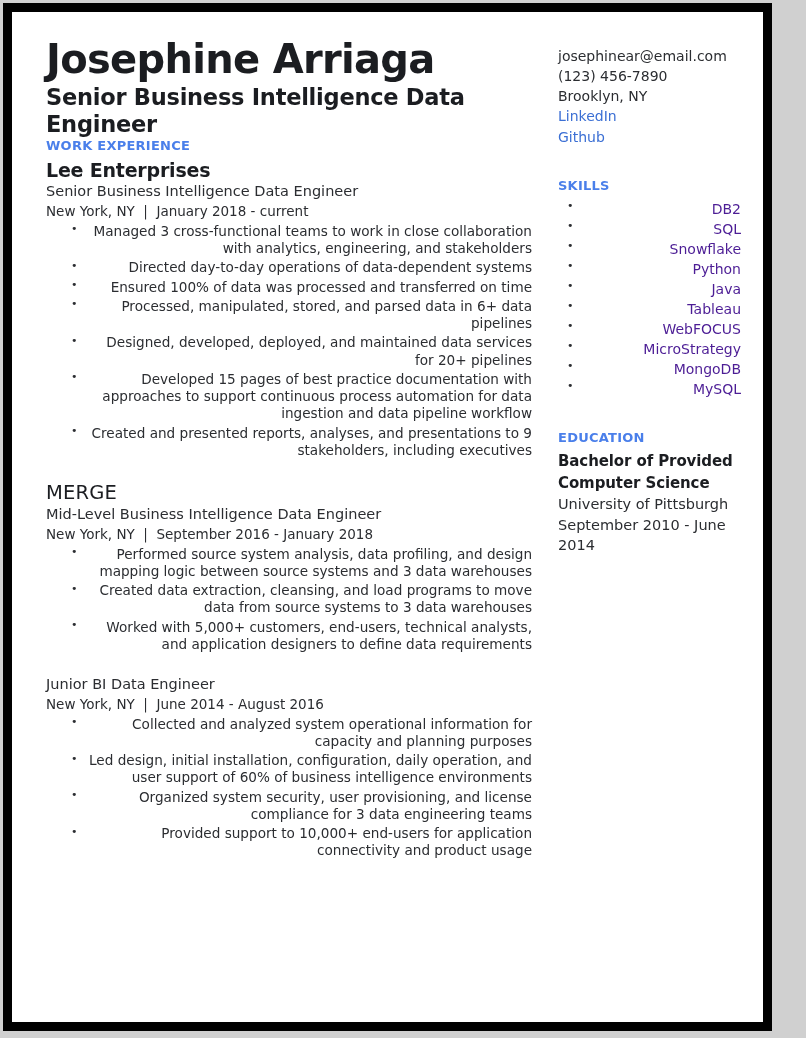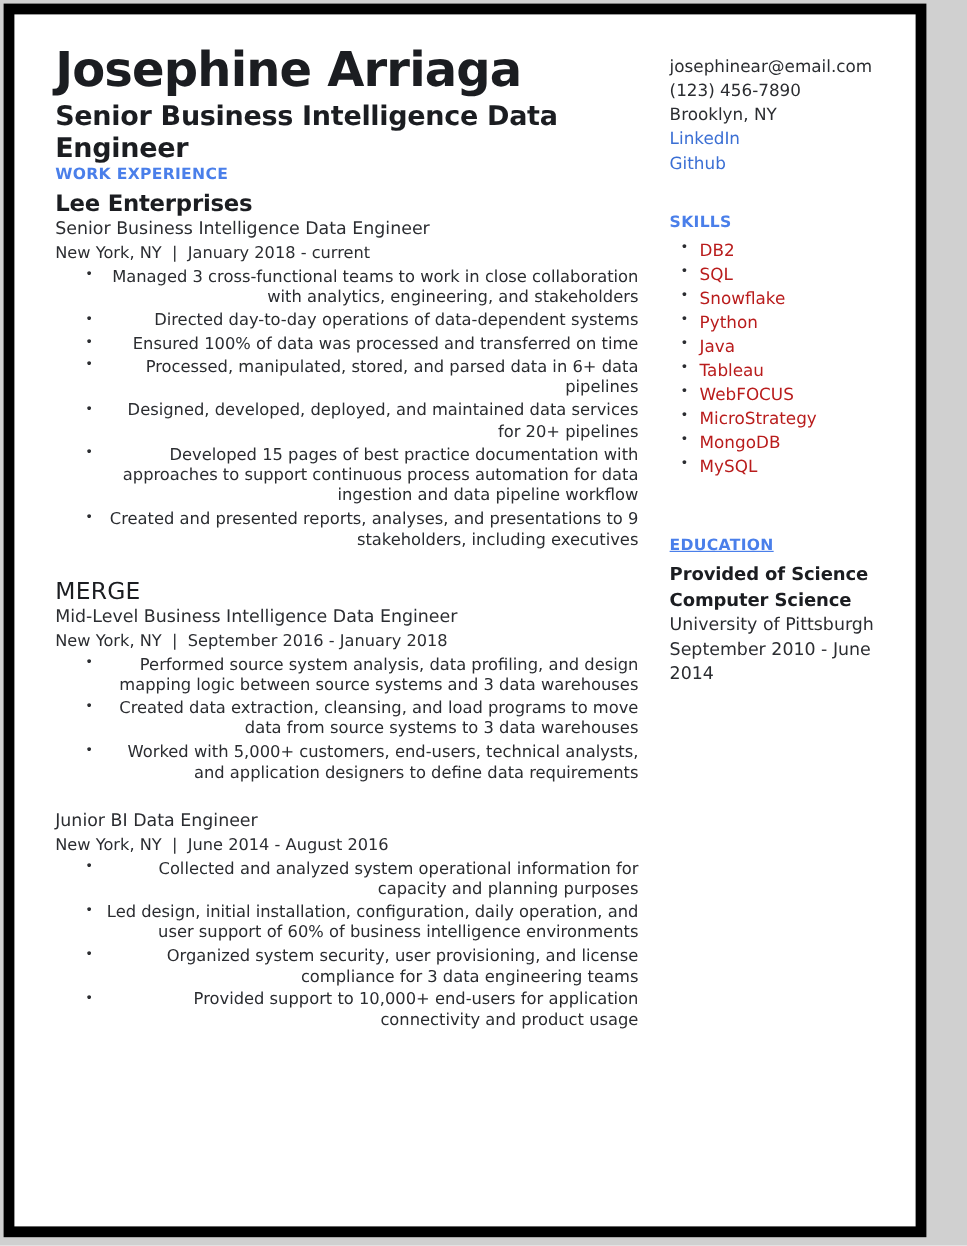--- a/index.html
+++ b/index.html
@@ -154,36 +154,36 @@
     margin-top: 31px;
   }
   ul.skills {
     list-style: none;
     margin: 0;
     padding: 0 0 0 9px;
   }
   ul.skills > li {
     position: relative;
     font-size: 14px;
-    color: #b91c1c;
+    color: #4c1d95;
     line-height: 1.43;
     padding-left: 16px;
+    text-align: right;
   }
   ul.skills > li::before {
     content: "\2022";
     position: absolute;
     left: 0;
     top: -0.5px;
     font-size: 11px;
     color: #2b2d31;
   }
 
   .edu-head {
-    margin-top: 48px;
-    text-decoration: underline;
+    margin-top: 31px;
   }
   .edu-degree {
     font-size: 15px;
     font-weight: bold;
     color: #1b1d21;
     line-height: 1.45;
     letter-spacing: -0.1px;
   }
   .edu-line {
     font-size: 14.5px;
@@ -259,20 +259,20 @@
           <li>Python</li>
           <li>Java</li>
           <li>Tableau</li>
           <li>WebFOCUS</li>
           <li>MicroStrategy</li>
           <li>MongoDB</li>
           <li>MySQL</li>
         </ul>
 
       <div class="section-head edu-head">EDUCATION</div>
-      <div class="edu-degree">Provided of Science</div>
+      <div class="edu-degree">Bachelor of Provided</div>
       <div class="edu-degree">Computer Science</div>
       <div class="edu-line">University of Pittsburgh</div>
       <div class="edu-line">September 2010 - June 2014</div>
     </div>
 
   </div>
 </div>
 
 </body></html>

